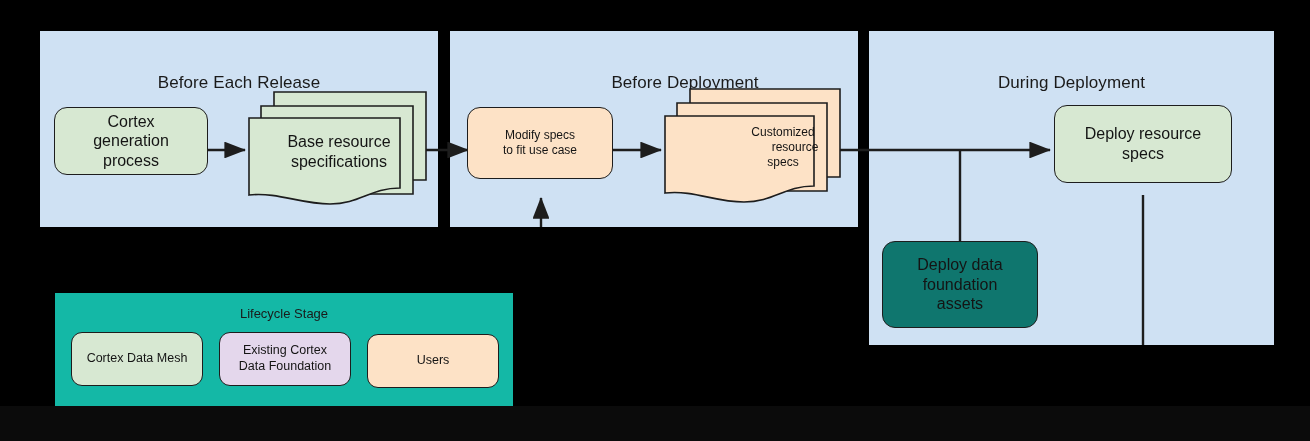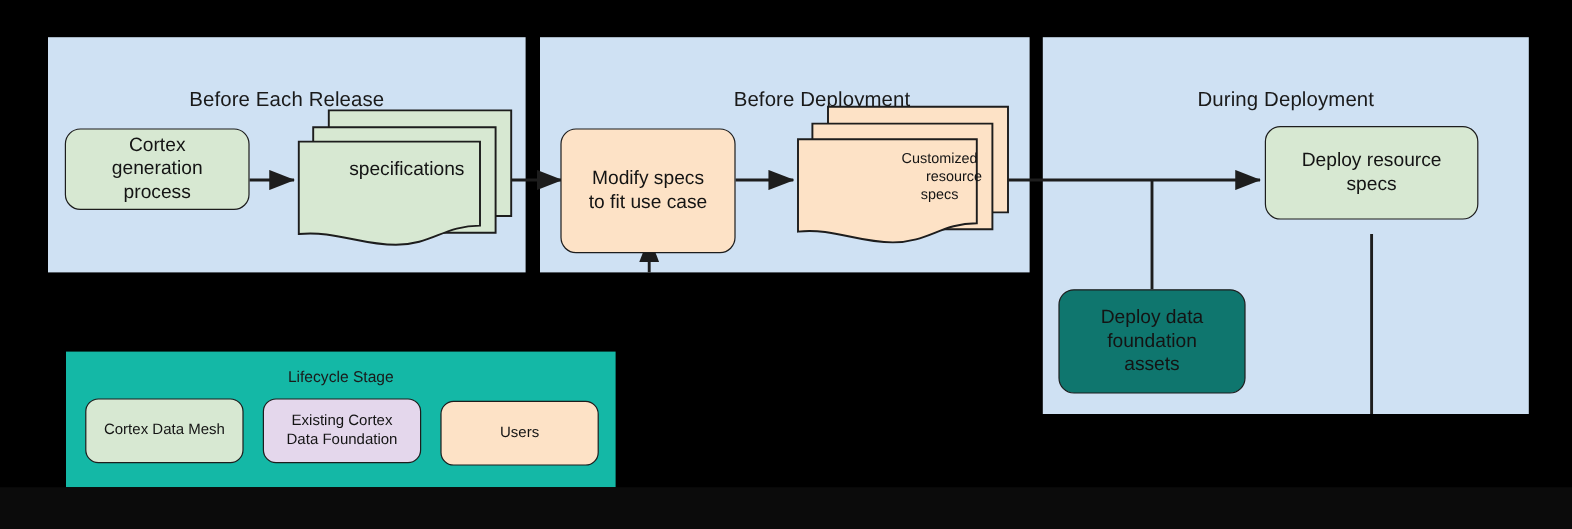--- a/index.html
+++ b/index.html
@@ -185,25 +185,26 @@
 
       <path d="M26,4 L178,4 L178,92 L26,92 Z" fill="#d7e8d2" stroke="#1d1d1d" stroke-width="1.6"></path>
 
       <path d="M13,18 L165,18 L165,106 L13,106 Z" fill="#d7e8d2" stroke="#1d1d1d" stroke-width="1.6"></path>
 
       <path d="M1,30 L152,30 L152,100
                C122,100 112,116 82,116
                C52,116 31,104 1,107 Z" fill="#d7e8d2" stroke="#1d1d1d" stroke-width="1.6"></path>
     </svg>
     <div class="doc-label" style="top:44px; font-size:16px;">
+        <span style="display:block;">Base resource</span>
         <span style="display:block;">specifications</span>
       </div>
   </div>
 
-  <div class="node fill-orange" style="left:467px; top:107px; width:146px; height:104px; font-size:16px;">
+  <div class="node fill-orange" style="left:467px; top:107px; width:146px; height:72px; font-size:12px;">
     <span>
         <span style="display:block;">Modify specs</span>
         <span style="display:block;">to fit use case</span>
       </span>
   </div>
 
   <div class="docstack" style="left:664px; top:85px; width:180px; height:122px;">
     <svg width="180" height="122" viewBox="0 0 180 122">
       <path d="M26,4 L176,4 L176,92 L26,92 Z" fill="#fde2c6" stroke="#1d1d1d" stroke-width="1.6"></path>
       <path d="M13,18 L163,18 L163,106 L13,106 Z" fill="#fde2c6" stroke="#1d1d1d" stroke-width="1.6"></path>

